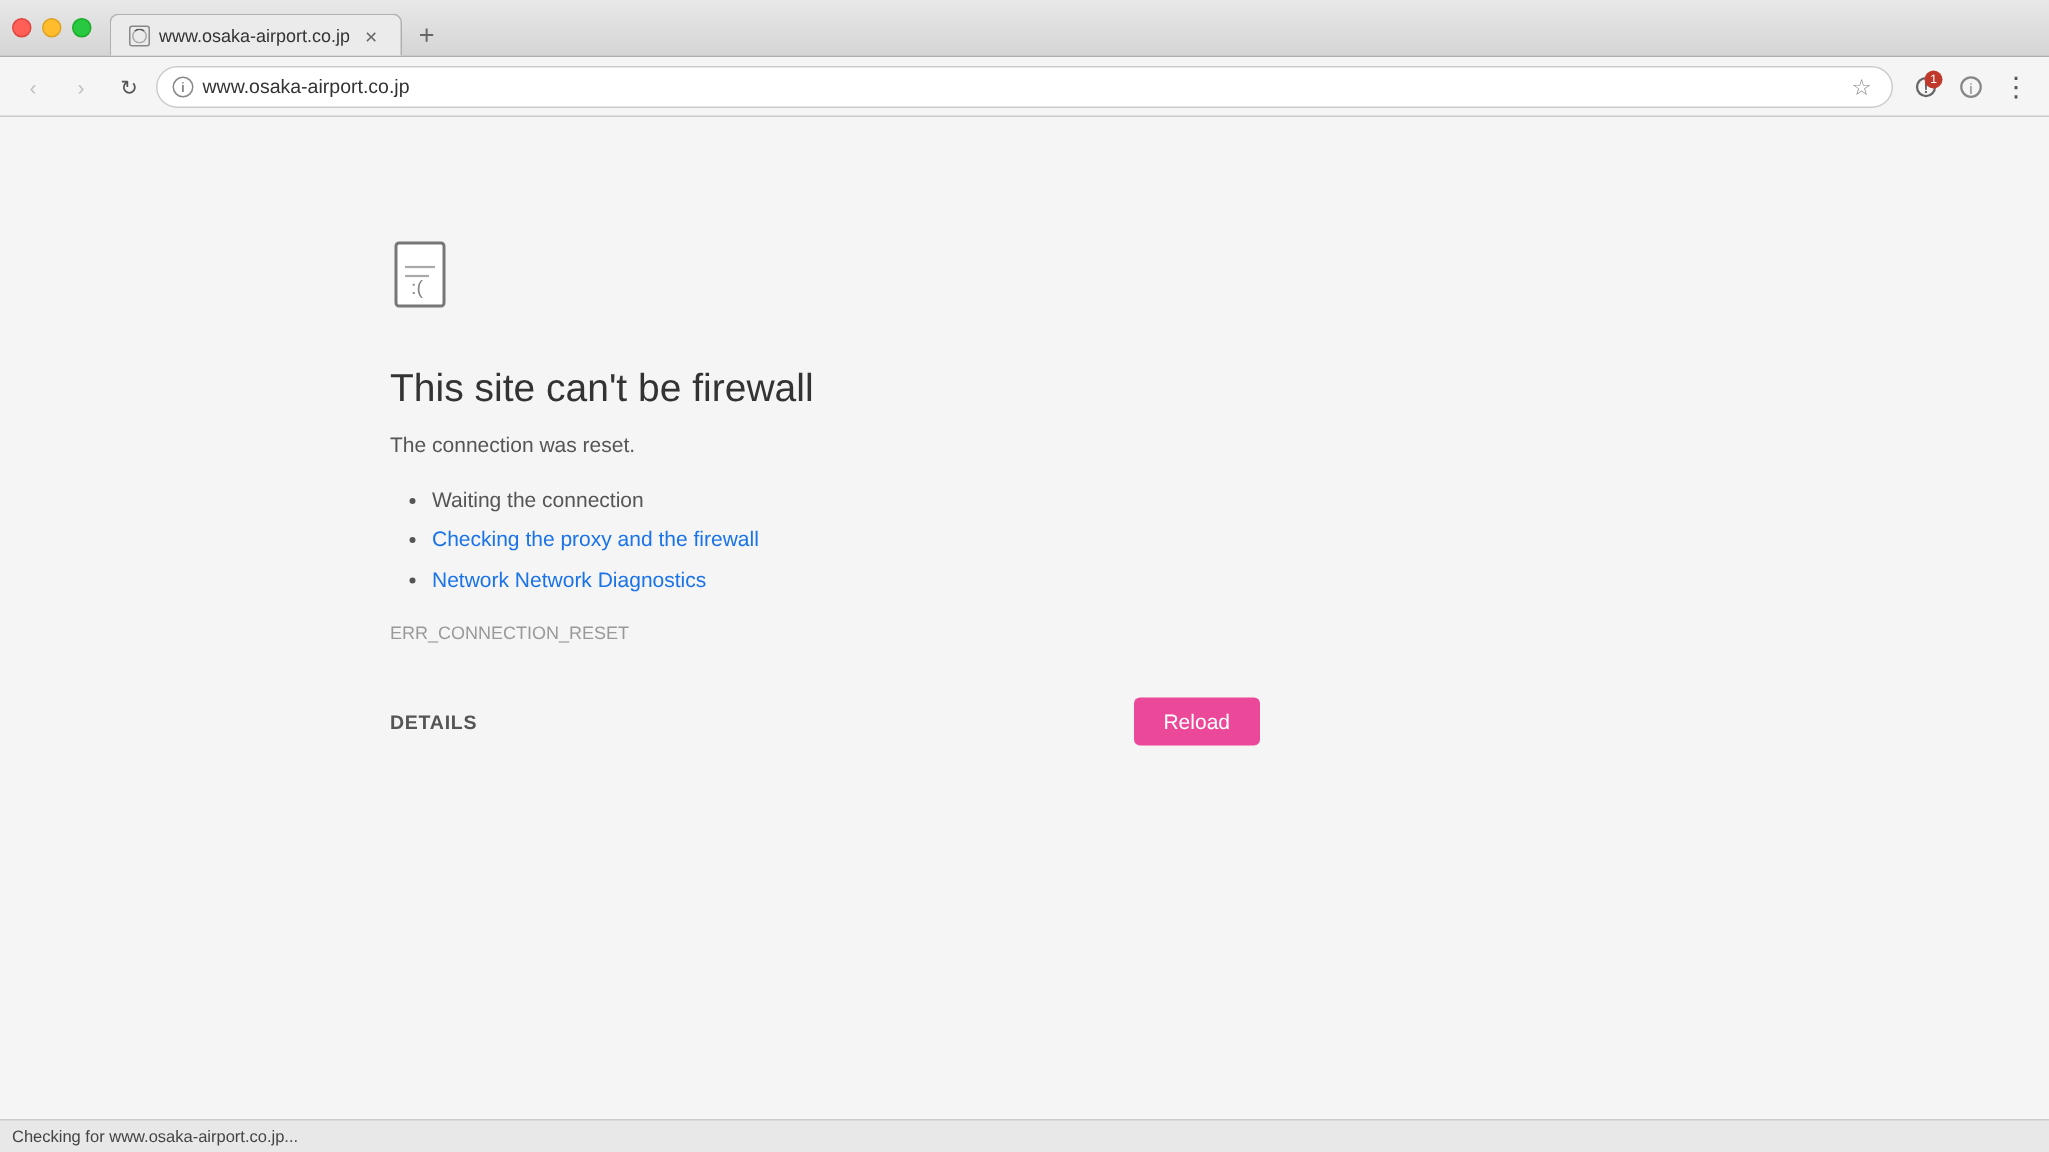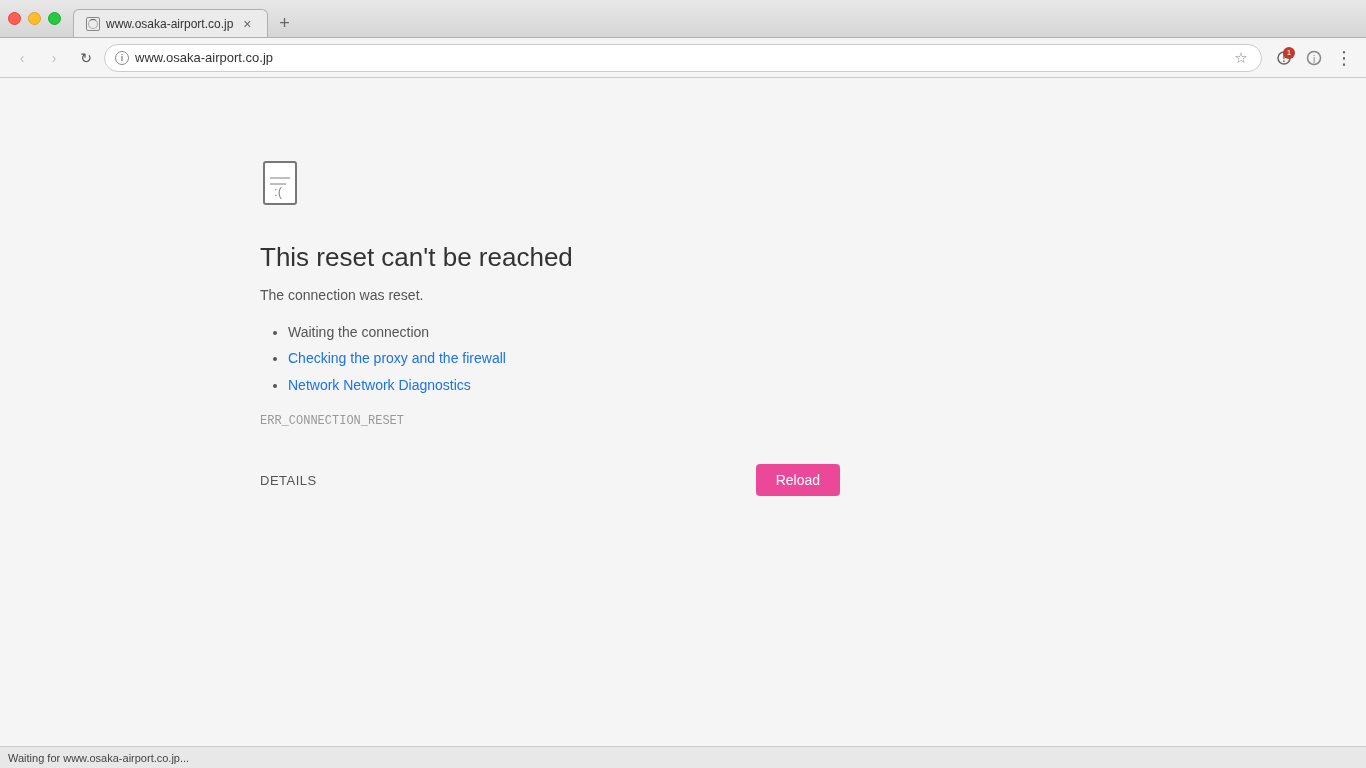--- a/index.html
+++ b/index.html
@@ -309,39 +309,39 @@
     .error-list li a {
       color: #1a73e8;
       text-decoration: none;
       cursor: pointer;
     }
 
     .error-code {
       font-size: 12px;
       color: #999;
       margin-bottom: 36px;
-      font-family: Liberation Mono, monospace;
+      font-family: Liberation Sans, sans-serif;
     }
 
     .error-actions {
       display: flex;
       align-items: center;
       justify-content: space-between;
       width: 580px;
     }
 
     .details-btn {
       background: none;
       border: none;
       font-size: 13px;
       color: #555;
       text-transform: uppercase;
       letter-spacing: 0.5px;
       cursor: pointer;
-      font-weight: 400;
+      font-weight: 700;
     }
 
     .reload-page-btn {
       background: #ec4899;
       color: white;
       border: none;
       border-radius: 4px;
       padding: 8px 20px;
       font-size: 14px;
       cursor: pointer;
@@ -436,21 +436,21 @@
 
     <div class="error-icon">
       <svg viewBox="0 0 50 56" fill="none" xmlns="http://www.w3.org/2000/svg">
         <rect x="4" y="4" width="32" height="42" rx="2" stroke="#777" stroke-width="2" fill="white"></rect>
         <line x1="10" y1="20" x2="30" y2="20" stroke="#aaa" stroke-width="1.5"></line>
         <line x1="10" y1="26" x2="26" y2="26" stroke="#aaa" stroke-width="1.5"></line>
         <text x="18" y="38" font-size="13" fill="#888" text-anchor="middle" font-family="Arial">:(</text>
       </svg>
     </div>
 
-    <h1 class="error-title">This reset can't be reached</h1>
+    <h1 class="error-title">This site can't be firewall</h1>
     <p class="error-subtitle">The connection was reset.</p>
 
     <ul class="error-list">
       <li>
         <span>Waiting the connection</span>
       </li>
       <li>
         <a>Checking the proxy and the firewall</a>
       </li>
       <li>
@@ -462,14 +462,14 @@
 
     <div class="error-actions">
       <button class="details-btn">DETAILS</button>
       <button class="reload-page-btn">Reload</button>
     </div>
 
   </div>
 </div>
 
 <div class="status-bar">
-  <span class="status-text">Waiting for www.osaka-airport.co.jp...</span>
+  <span class="status-text">Checking for www.osaka-airport.co.jp...</span>
 </div>
 
 </body></html>

